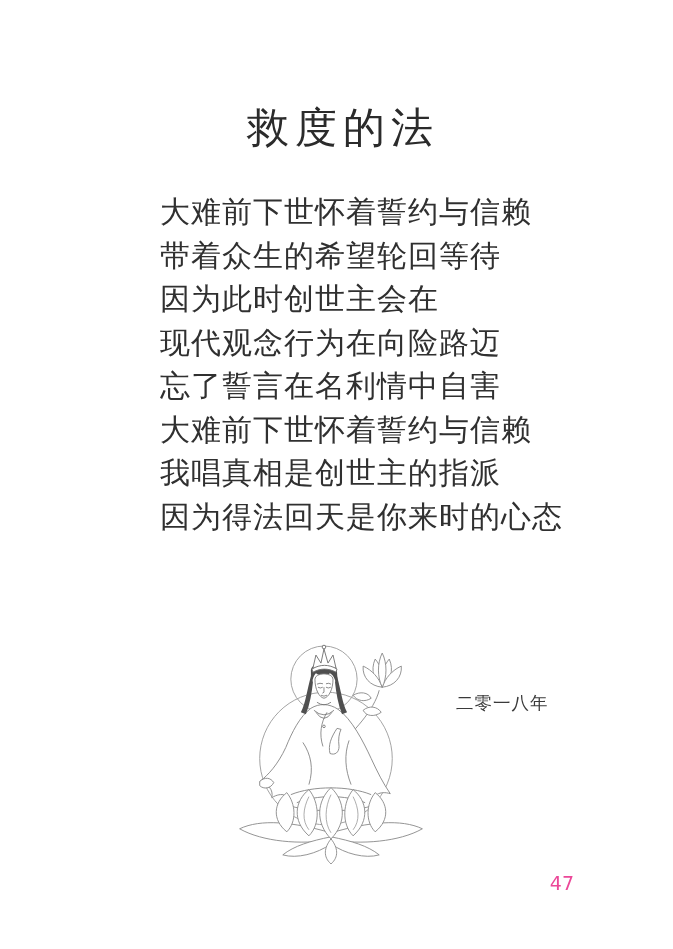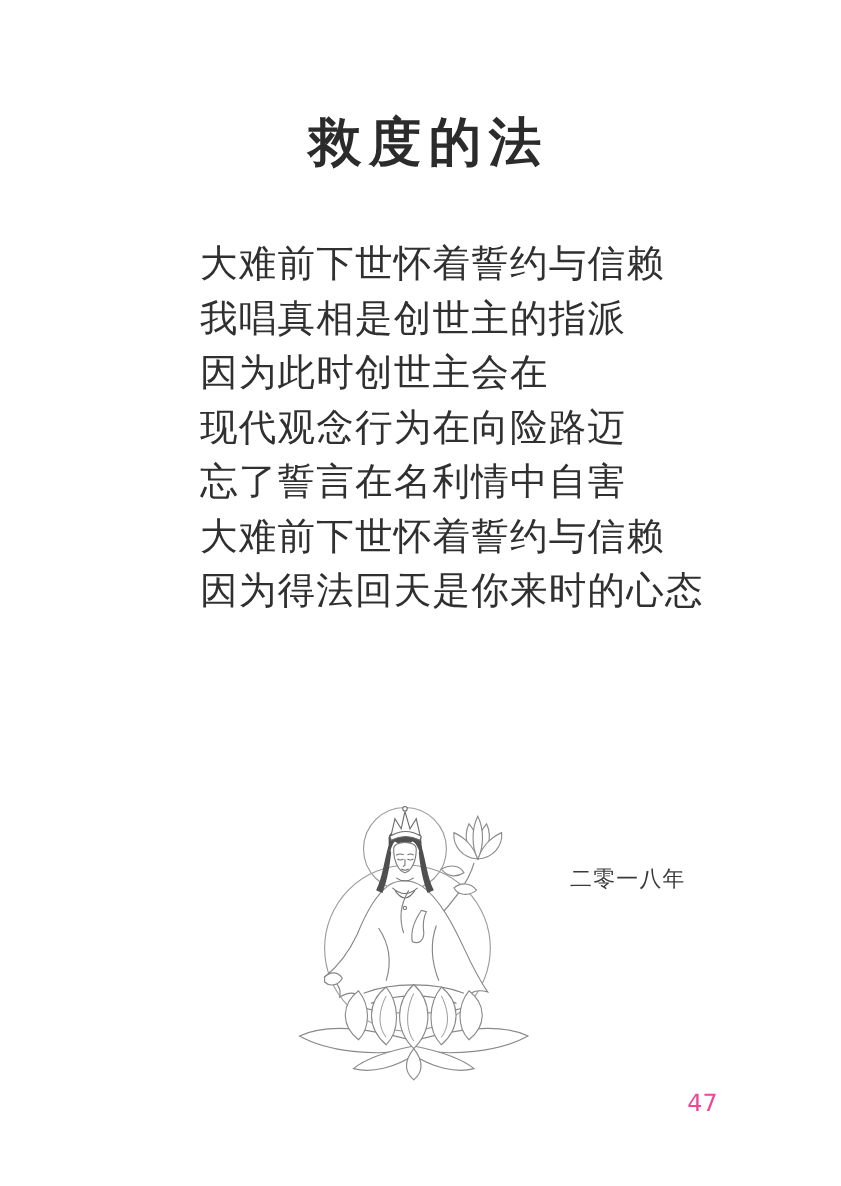--- a/index.html
+++ b/index.html
@@ -9,27 +9,27 @@
     width: 673px;
     height: 949px;
     margin: 0 auto;
     background: #ffffff;
     overflow: hidden;
     font-family: "DejaVu Serif", "Liberation Serif", serif;
     color: #2e2e2e;
   }
   .title {
     position: absolute;
-    top: 86px;
+    top: 100px;
     left: 0;
     right: 0;
     text-align: center;
     text-indent: 13px;
     font-size: 42px;
-    font-weight: 700;
+    font-weight: 400;
     letter-spacing: 6px;
     color: #2b2b2b;
   }
   .poem {
     position: absolute;
     top: 190px;
     left: 148px;
     font-size: 30px;
     letter-spacing: 1px;
     color: #303030;
@@ -68,25 +68,26 @@
 </style>
 </head>
 <body>
 
 <div class="page">
 
   <h1 class="title">救度的法</h1>
 
   <div class="poem">
     <div class="line">大难前下世怀着誓约与信赖</div>
-    <div class="line">我唱真相是创世主的指派</div>
+    <div class="line">带着众生的希望轮回等待</div>
     <div class="line">因为此时创世主会在</div>
     <div class="line">现代观念行为在向险路迈</div>
     <div class="line">忘了誓言在名利情中自害</div>
     <div class="line">大难前下世怀着誓约与信赖</div>
+    <div class="line">我唱真相是创世主的指派</div>
     <div class="line">因为得法回天是你来时的心态</div>
   </div>
 
   <div class="illustration">
     <svg viewBox="0 0 200 235" xmlns="http://www.w3.org/2000/svg">
 
       <g fill="none" stroke="#9a9a9a" stroke-width="0.9">
         <circle cx="95" cy="116" r="66"></circle>
         <circle cx="93" cy="37" r="33"></circle>
       </g>

